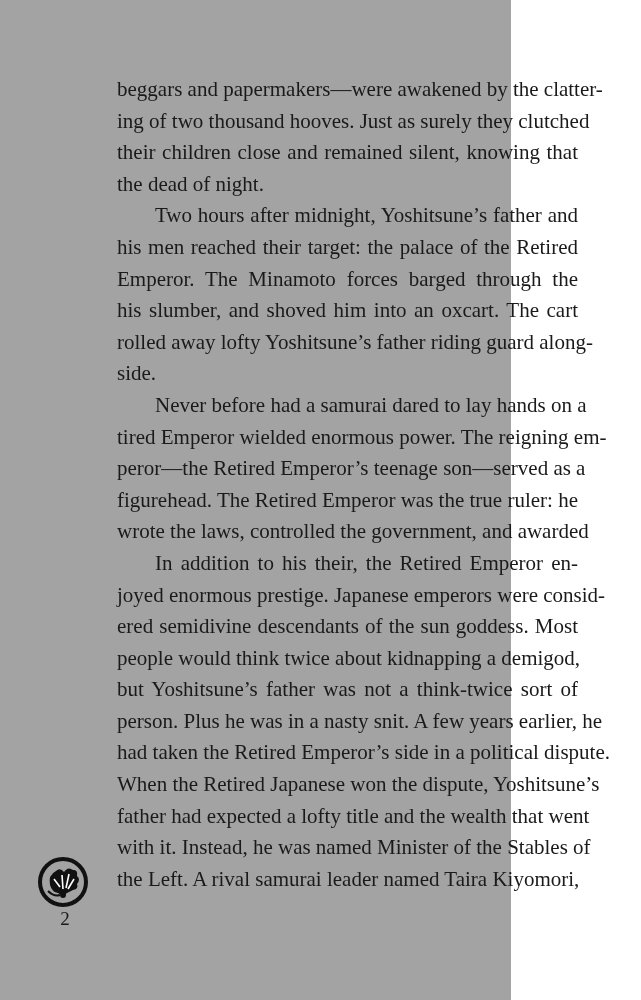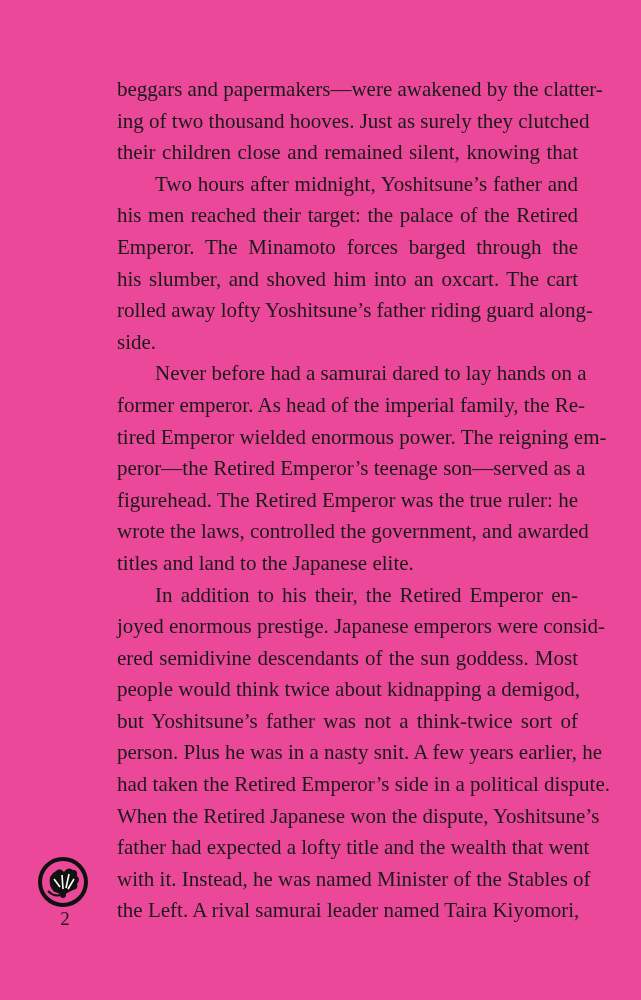--- a/index.html
+++ b/index.html
@@ -1,17 +1,17 @@
 <!DOCTYPE html>
 <html><head>
 <meta charset="utf-8">
 <style>
   html, body { margin: 0; padding: 0; background: #ffffff; }
   body { width: 641px; height: 1000px; position: relative; overflow: hidden; }
-  .page { position: absolute; left: 0; top: 0; width: 641px; height: 1000px; background: #ec4899; }
+  .page { position: absolute; left: 0; top: 0; width: 511px; height: 1000px; background: #a3a3a3; }
   .text-block {
     position: absolute; left: 117px; top: 74px; width: 461px;
     font-family: "Liberation Serif", "DejaVu Serif", serif;
     font-size: 21px; line-height: 31.6px; color: #1a1a1a;
   }
   .line { display: block; white-space: nowrap; text-align: justify; text-align-last: justify; height: 31.6px; }
   .line.last { text-align-last: left; }
   .line.indent { padding-left: 38px; }
   .crest { position: absolute; left: 36px; top: 855px; width: 54px; height: 54px; }
   .page-number {
@@ -20,33 +20,32 @@
   }
 </style>
 </head>
 <body>
 
 <div class="page">
   <div class="text-block" id="text-block">
       <span class="line">beggars and papermakers—were awakened by the clatter-</span>
       <span class="line">ing of two thousand hooves. Just as surely they clutched</span>
       <span class="line">their children close and remained silent, knowing that</span>
+      <span class="line last">the dead of night.</span>
       <span class="line indent">Two hours after midnight, Yoshitsune’s father and</span>
       <span class="line">his men reached their target: the palace of the Retired</span>
       <span class="line">Emperor. The Minamoto forces barged through the</span>
       <span class="line">his slumber, and shoved him into an oxcart. The cart</span>
       <span class="line">rolled away lofty Yoshitsune’s father riding guard along-</span>
       <span class="line last">side.</span>
       <span class="line indent">Never before had a samurai dared to lay hands on a</span>
-      <span class="line">former emperor. As head of the imperial family, the Re-</span>
       <span class="line">tired Emperor wielded enormous power. The reigning em-</span>
       <span class="line">peror—the Retired Emperor’s teenage son—served as a</span>
       <span class="line">figurehead. The Retired Emperor was the true ruler: he</span>
       <span class="line">wrote the laws, controlled the government, and awarded</span>
-      <span class="line last">titles and land to the Japanese elite.</span>
       <span class="line indent">In addition to his their, the Retired Emperor en-</span>
       <span class="line">joyed enormous prestige. Japanese emperors were consid-</span>
       <span class="line">ered semidivine descendants of the sun goddess. Most</span>
       <span class="line">people would think twice about kidnapping a demigod,</span>
       <span class="line">but Yoshitsune’s father was not a think-twice sort of</span>
       <span class="line">person. Plus he was in a nasty snit. A few years earlier, he</span>
       <span class="line">had taken the Retired Emperor’s side in a political dispute.</span>
       <span class="line">When the Retired Japanese won the dispute, Yoshitsune’s</span>
       <span class="line">father had expected a lofty title and the wealth that went</span>
       <span class="line">with it. Instead, he was named Minister of the Stables of</span>

